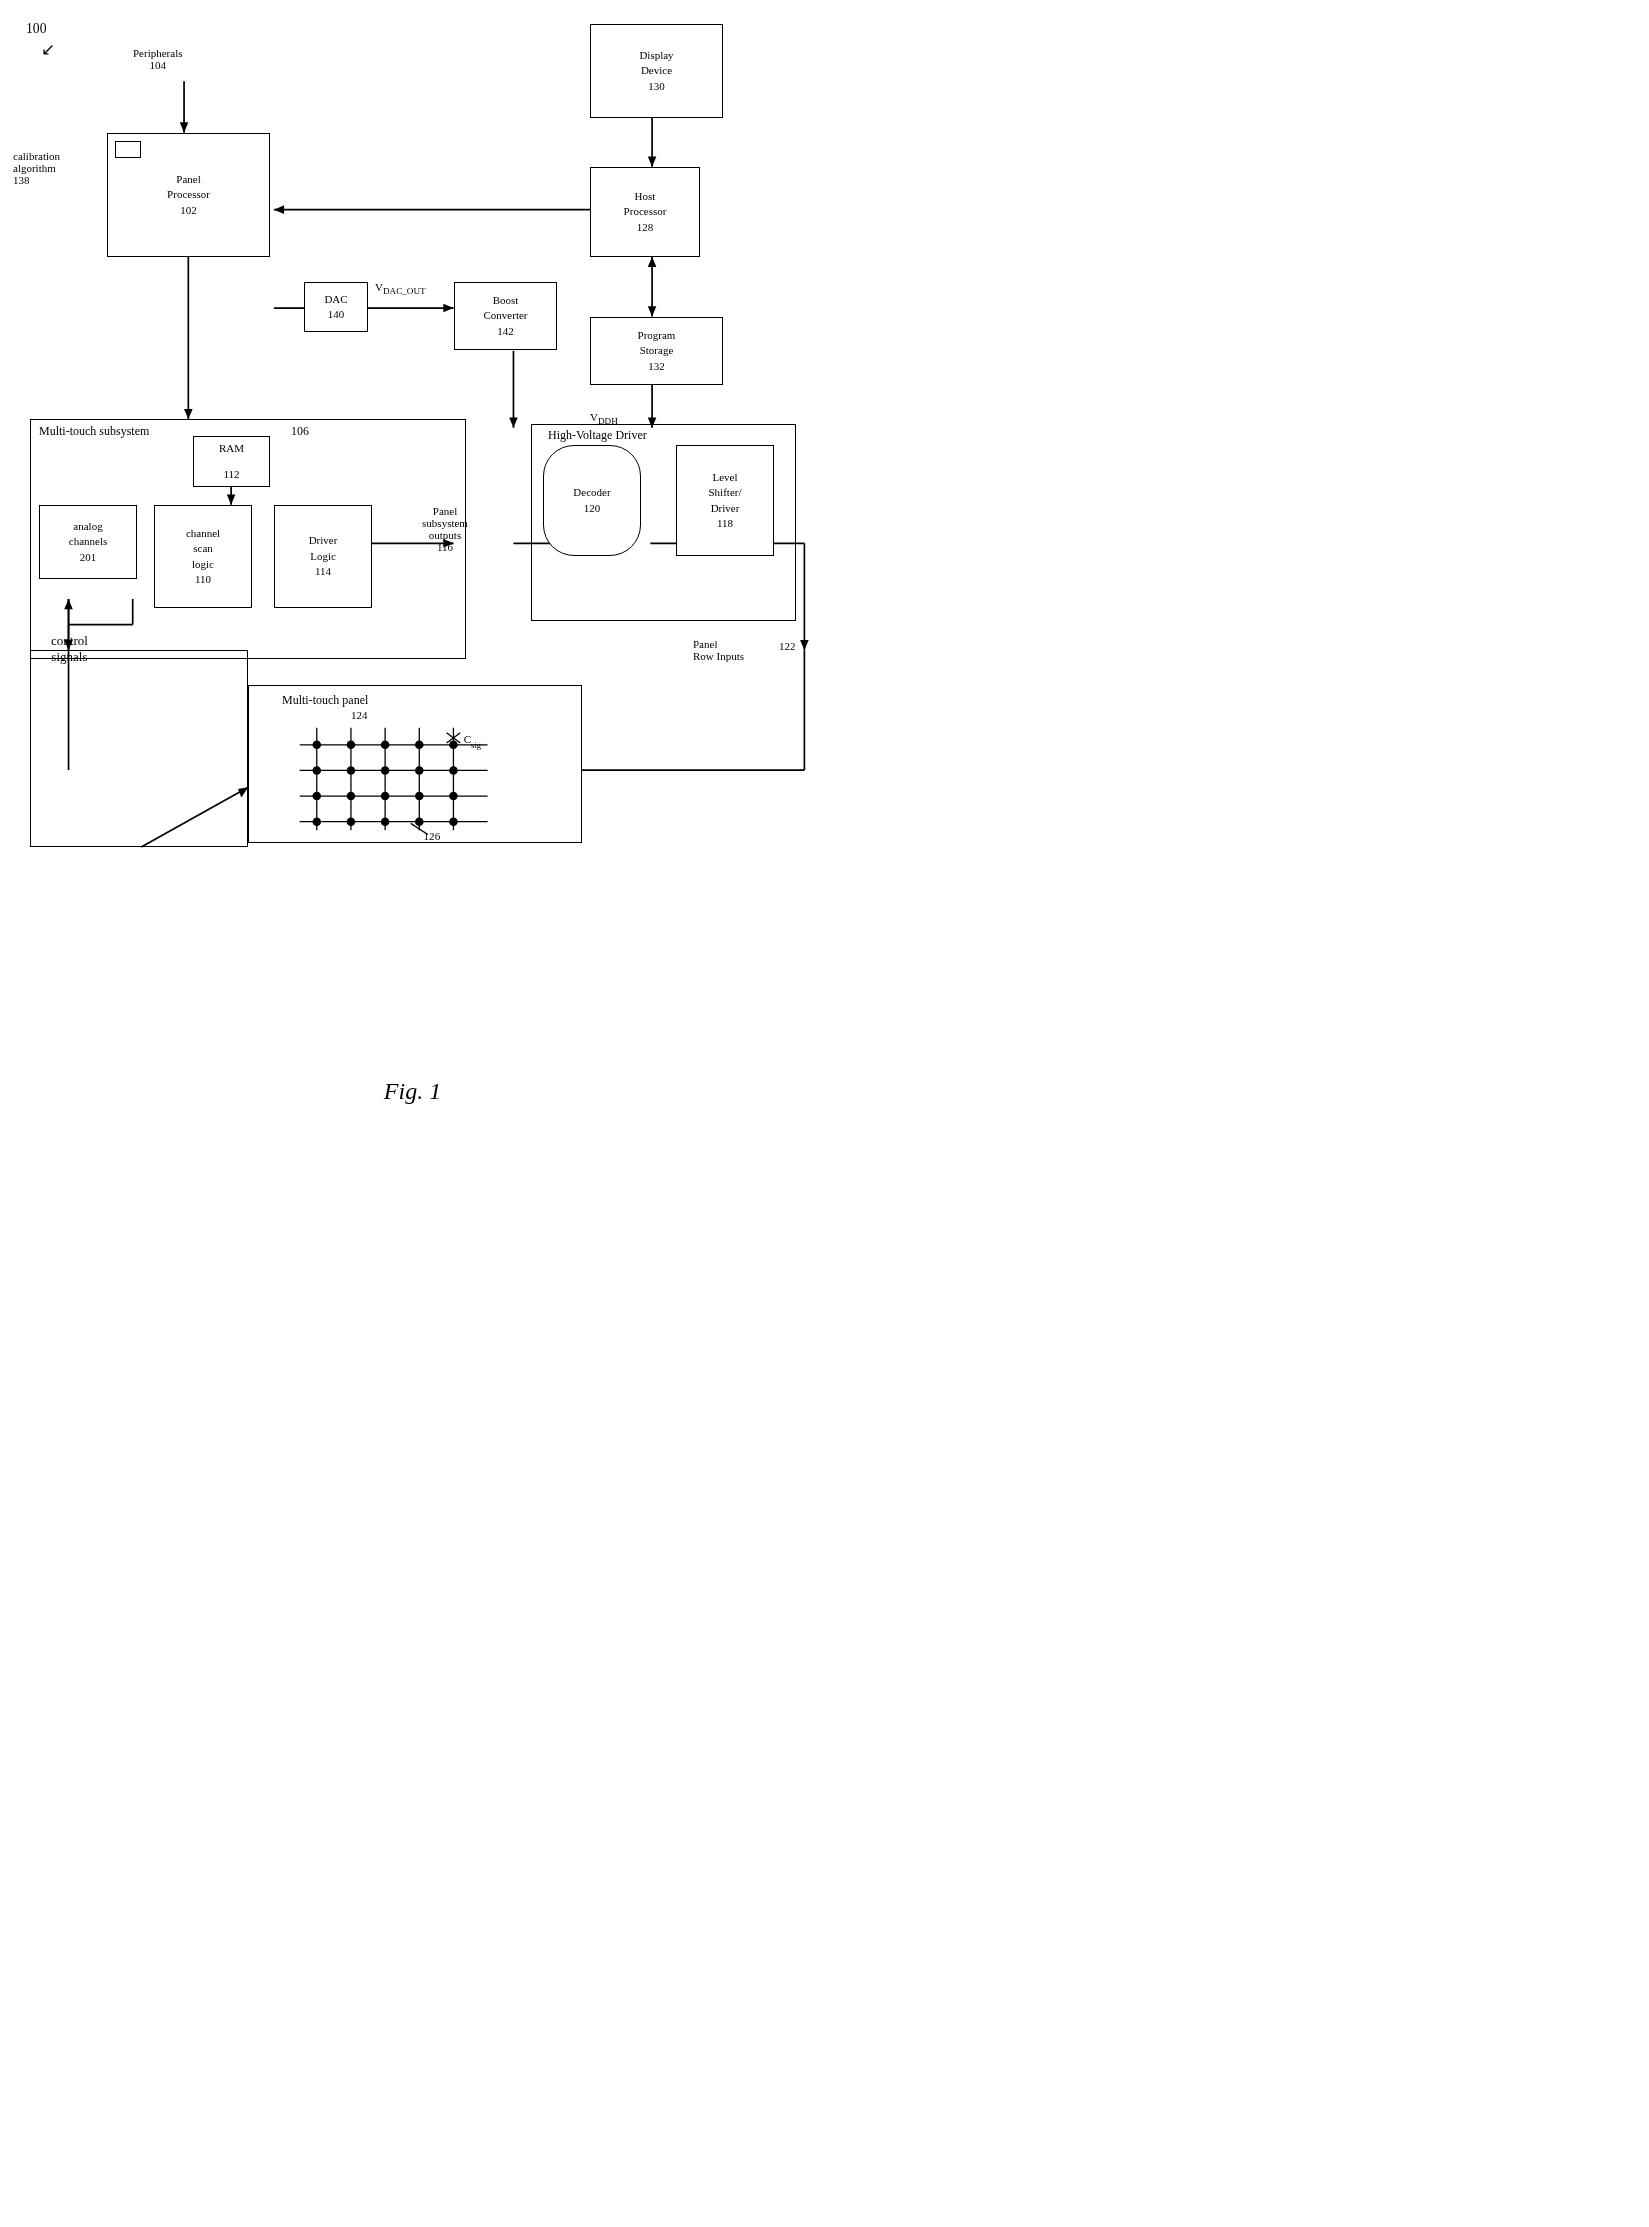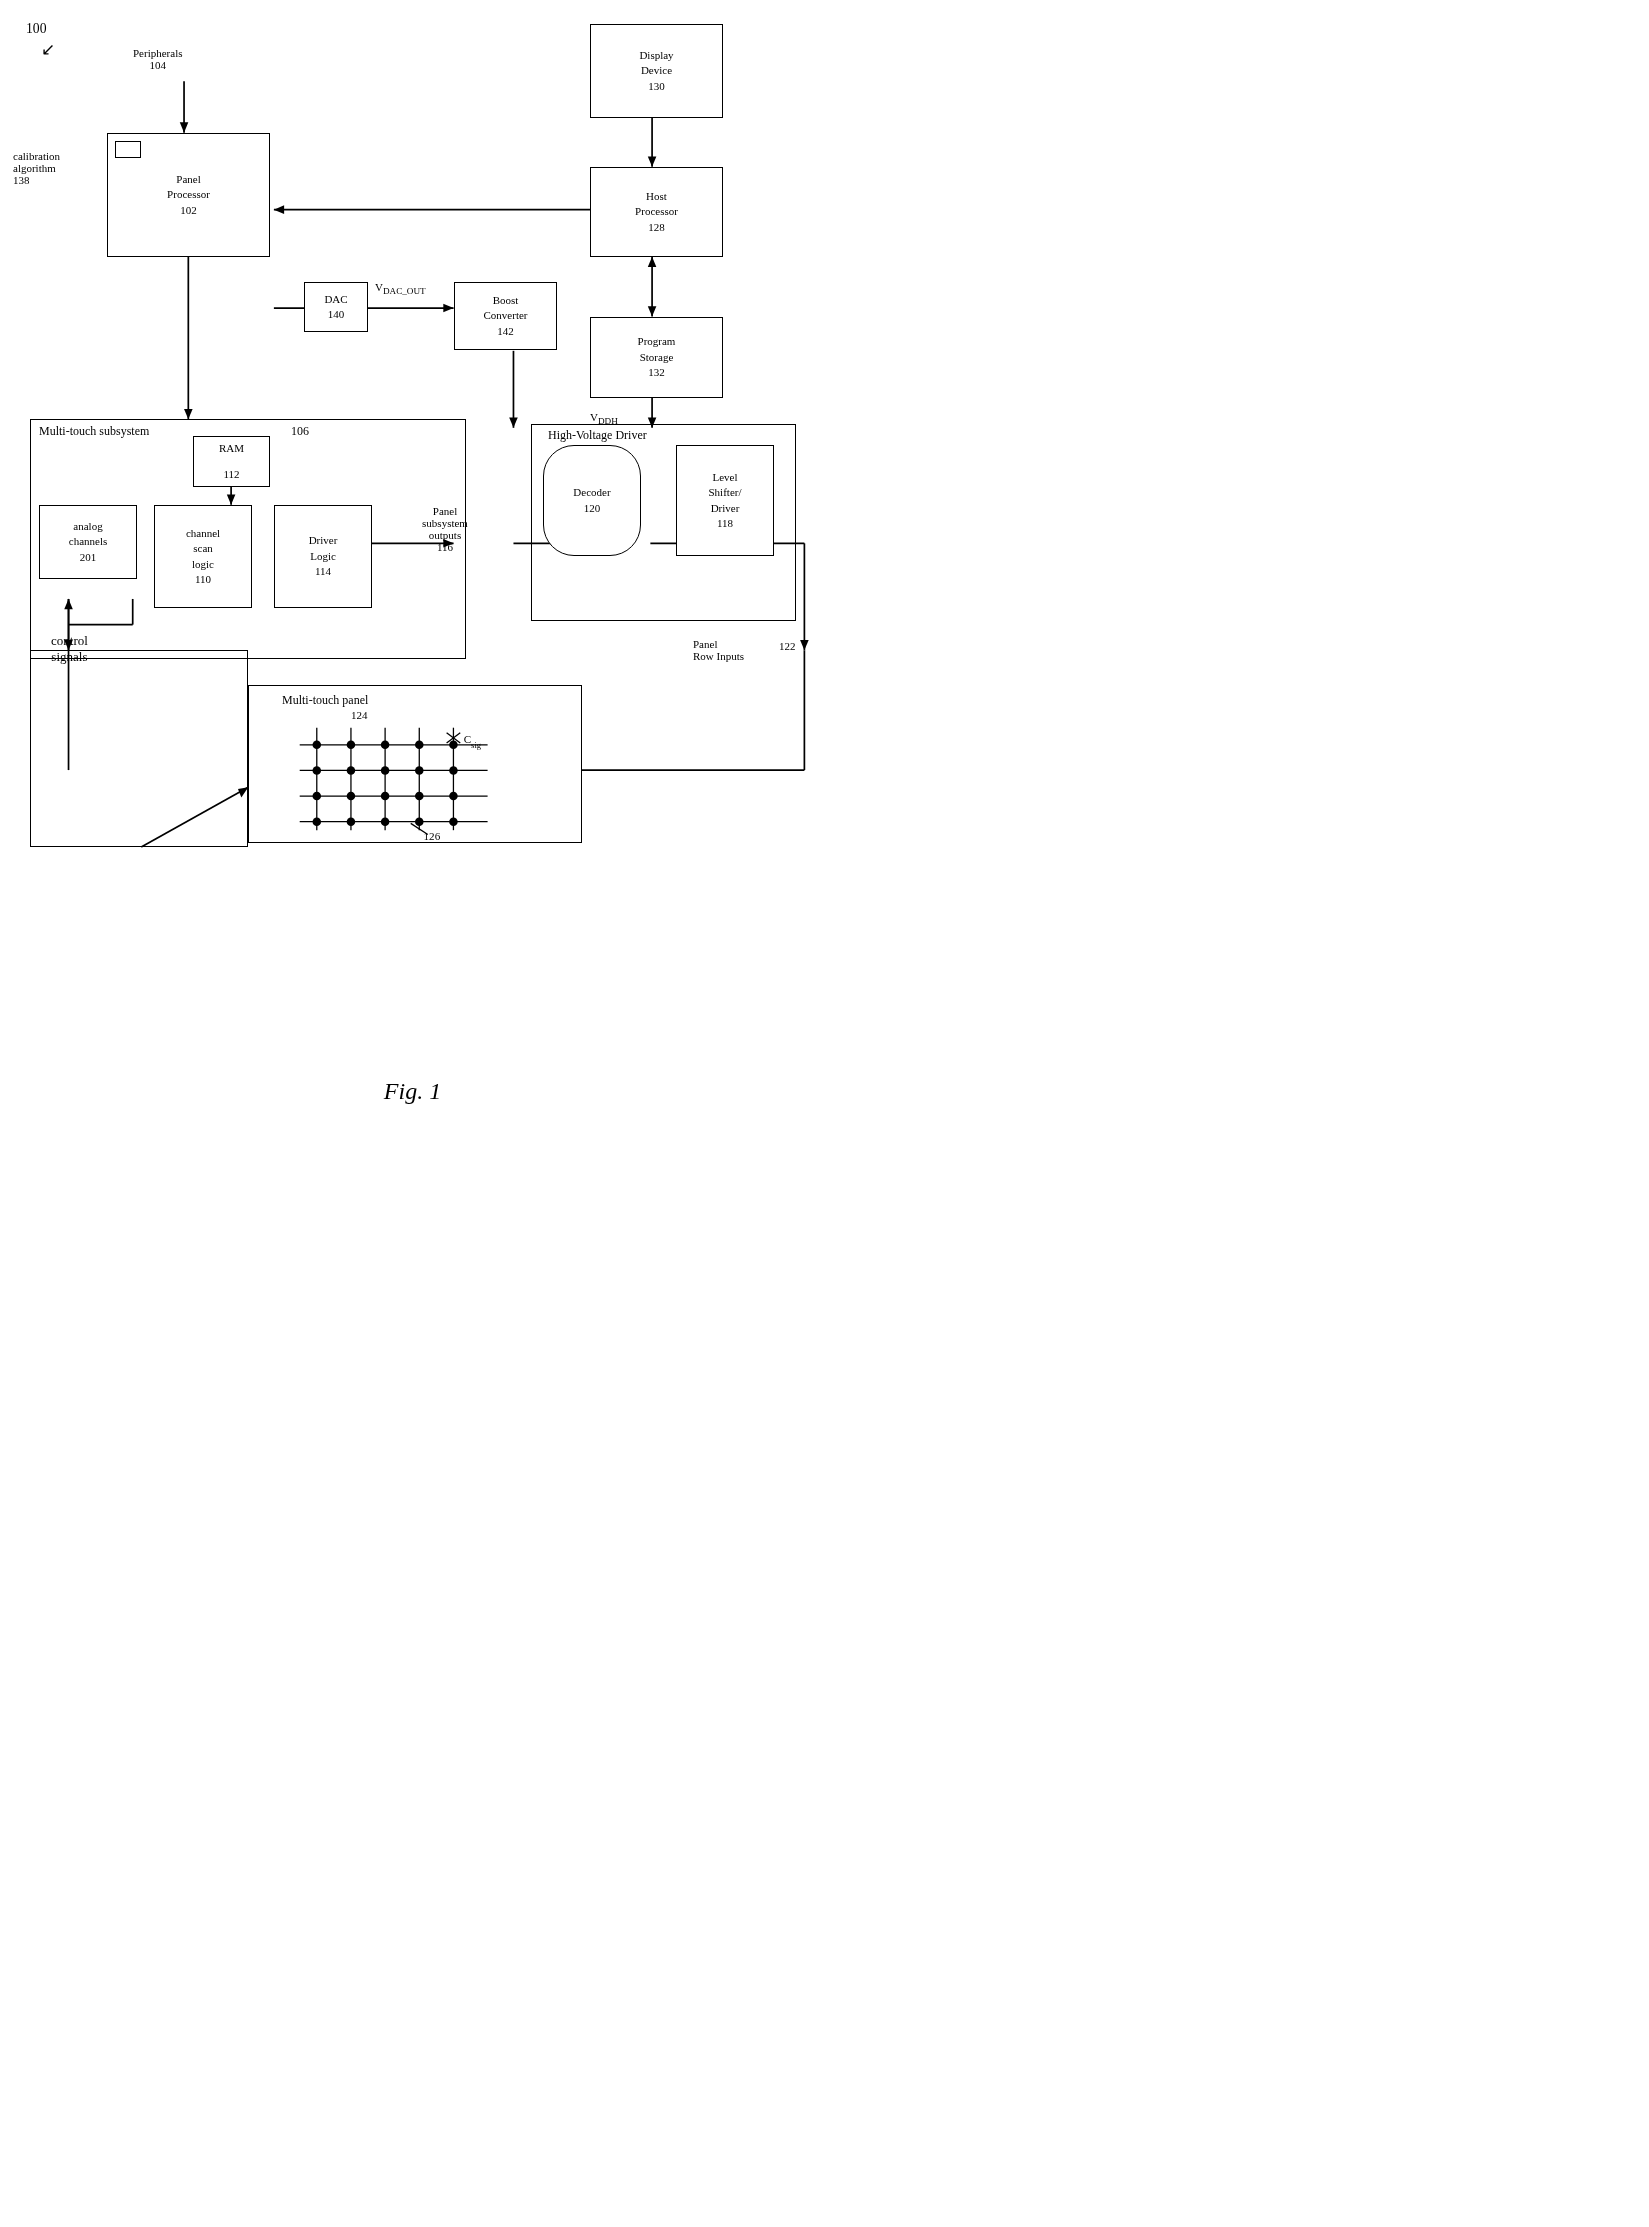--- a/index.html
+++ b/index.html
@@ -153,42 +153,42 @@
   <div class="label-text" style="left:13px; top:150px; font-size:11px; text-align:left;">
     calibration<br>algorithm<br>138
   </div>
 
   <div class="block" style="left:590px; top:24px; width:133px; height:94px;">
     <div class="block-label" style="white-space:pre-line;">Display
 Device</div>
     <div class="block-num">130</div>
   </div>
 
-  <div class="block" style="left:590px; top:167px; width:133px; height:90px;">
+  <div class="block" style="left:590px; top:167px; width:110px; height:90px;">
     <div class="block-label" style="white-space:pre-line;">Host
 Processor</div>
     <div class="block-num">128</div>
   </div>
 
   <div class="block" style="left:304px; top:282px; width:64px; height:50px;">
     <div class="block-label">DAC</div>
     <div class="block-num">140</div>
   </div>
 
   <div class="label-text" style="left:375px; top:281px; font-size:11px;">
     V<sub>DAC_OUT</sub>
   </div>
 
   <div class="block" style="left:454px; top:282px; width:103px; height:68px;">
     <div class="block-label" style="white-space:pre-line;">Boost
 Converter</div>
     <div class="block-num">142</div>
   </div>
 
-  <div class="block" style="left:590px; top:317px; width:133px; height:81px;">
+  <div class="block" style="left:590px; top:317px; width:133px; height:68px;">
     <div class="block-label" style="white-space:pre-line;">Program
 Storage</div>
     <div class="block-num">132</div>
   </div>
 
   <div class="label-text" style="left:590px; top:411px; font-size:11px;">
     V<sub>DDH</sub>
   </div>
 
   <div class="outer-box" style="left:30px; top:419px; width:436px; height:240px;">

